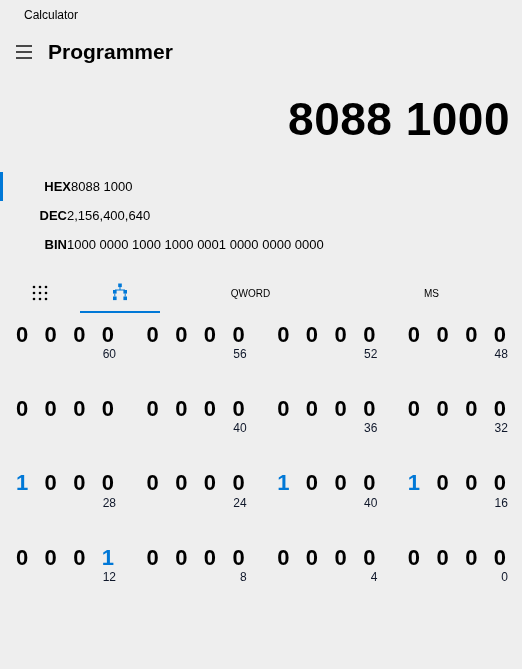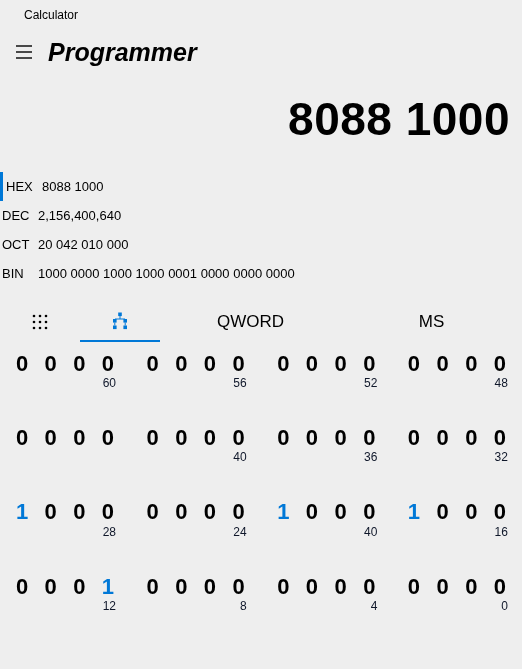--- a/index.html
+++ b/index.html
@@ -25,24 +25,23 @@
   .hamburger {
     width: 36px;
     height: 36px;
     display: flex;
     align-items: center;
     justify-content: center;
     cursor: pointer;
   }
   .hamburger svg { width: 18px; height: 18px; }
   .mode-title {
-    font-size: 25px;
+    font-size: 21px;
     font-weight: 600;
     padding-left: 6px;
-    font-style: italic;
   }
   .display {
     text-align: right;
     padding: 18px 12px 8px 12px;
     font-size: 46px;
     font-weight: 600;
     letter-spacing: 0.5px;
   }
   .bases {
     padding: 18px 0 10px 0;
@@ -53,36 +52,37 @@
     height: 29px;
     font-size: 13px;
     cursor: pointer;
     padding-left: 2px;
   }
   .base-row.active {
     border-left: 3px solid #0078d7;
     padding-left: 3px;
   }
   .base-label {
-    width: 36px;
-    font-weight: 400;
+    width: 65px;
+    font-weight: 700;
+    text-align: right;
   }
   .base-value { }
   .func-row {
     display: flex;
     border-bottom: 0;
     height: 40px;
     margin-top: 4px;
   }
   .func-btn {
     flex: 1;
     display: flex;
     align-items: center;
     justify-content: center;
-    font-size: 17px;
+    font-size: 10px;
     cursor: pointer;
   }
   .func-btn svg { width: 18px; height: 18px; }
   .func-btn.narrow { flex: 0 0 80px; }
   .func-btn.active {
     border-bottom: 2px solid #0078d7;
   }
   .bit-pane {
     padding: 10px 10px 0 10px;
   }
@@ -141,24 +141,20 @@
 <div class="display">8088 1000</div>
 
 <div class="bases" id="bases">
     <div class="base-row active">
       <span class="base-label">HEX</span>
       <span class="base-value">8088 1000</span>
     </div>
     <div class="base-row">
       <span class="base-label">DEC</span>
       <span class="base-value">2,156,400,640</span>
-    </div>
-    <div class="base-row">
-      <span class="base-label">OCT</span>
-      <span class="base-value">20 042 010 000</span>
     </div>
     <div class="base-row">
       <span class="base-label">BIN</span>
       <span class="base-value">1000 0000 1000 1000 0001 0000 0000 0000</span>
     </div>
   </div>
 
 <div class="func-row">
   <div class="func-btn narrow" id="keypad-btn">
     <svg viewBox="0 0 18 18">

